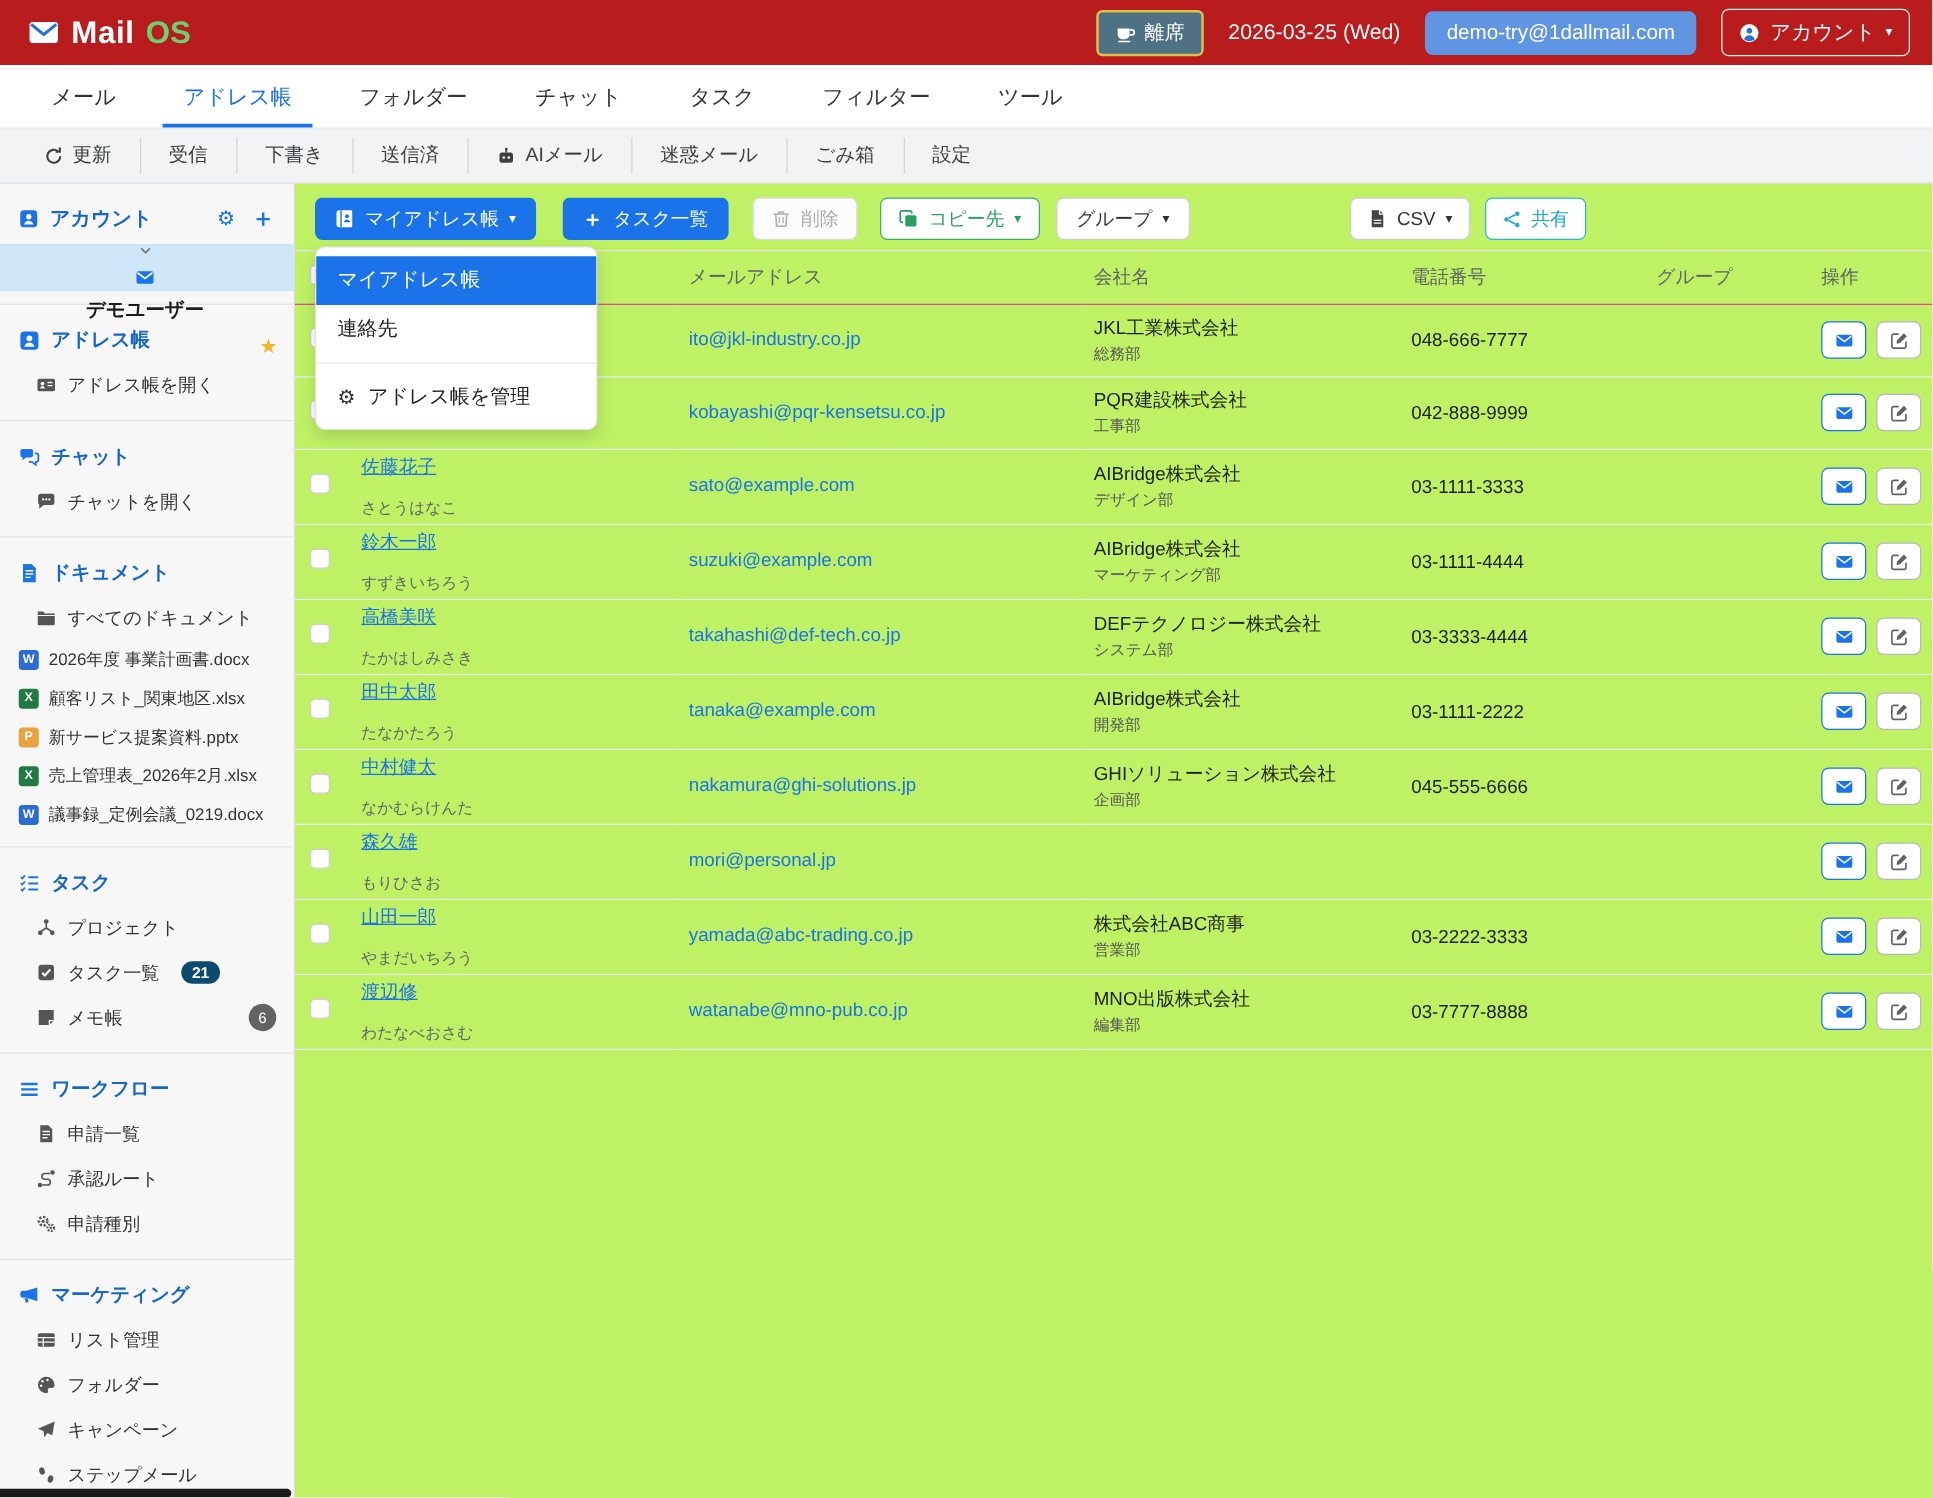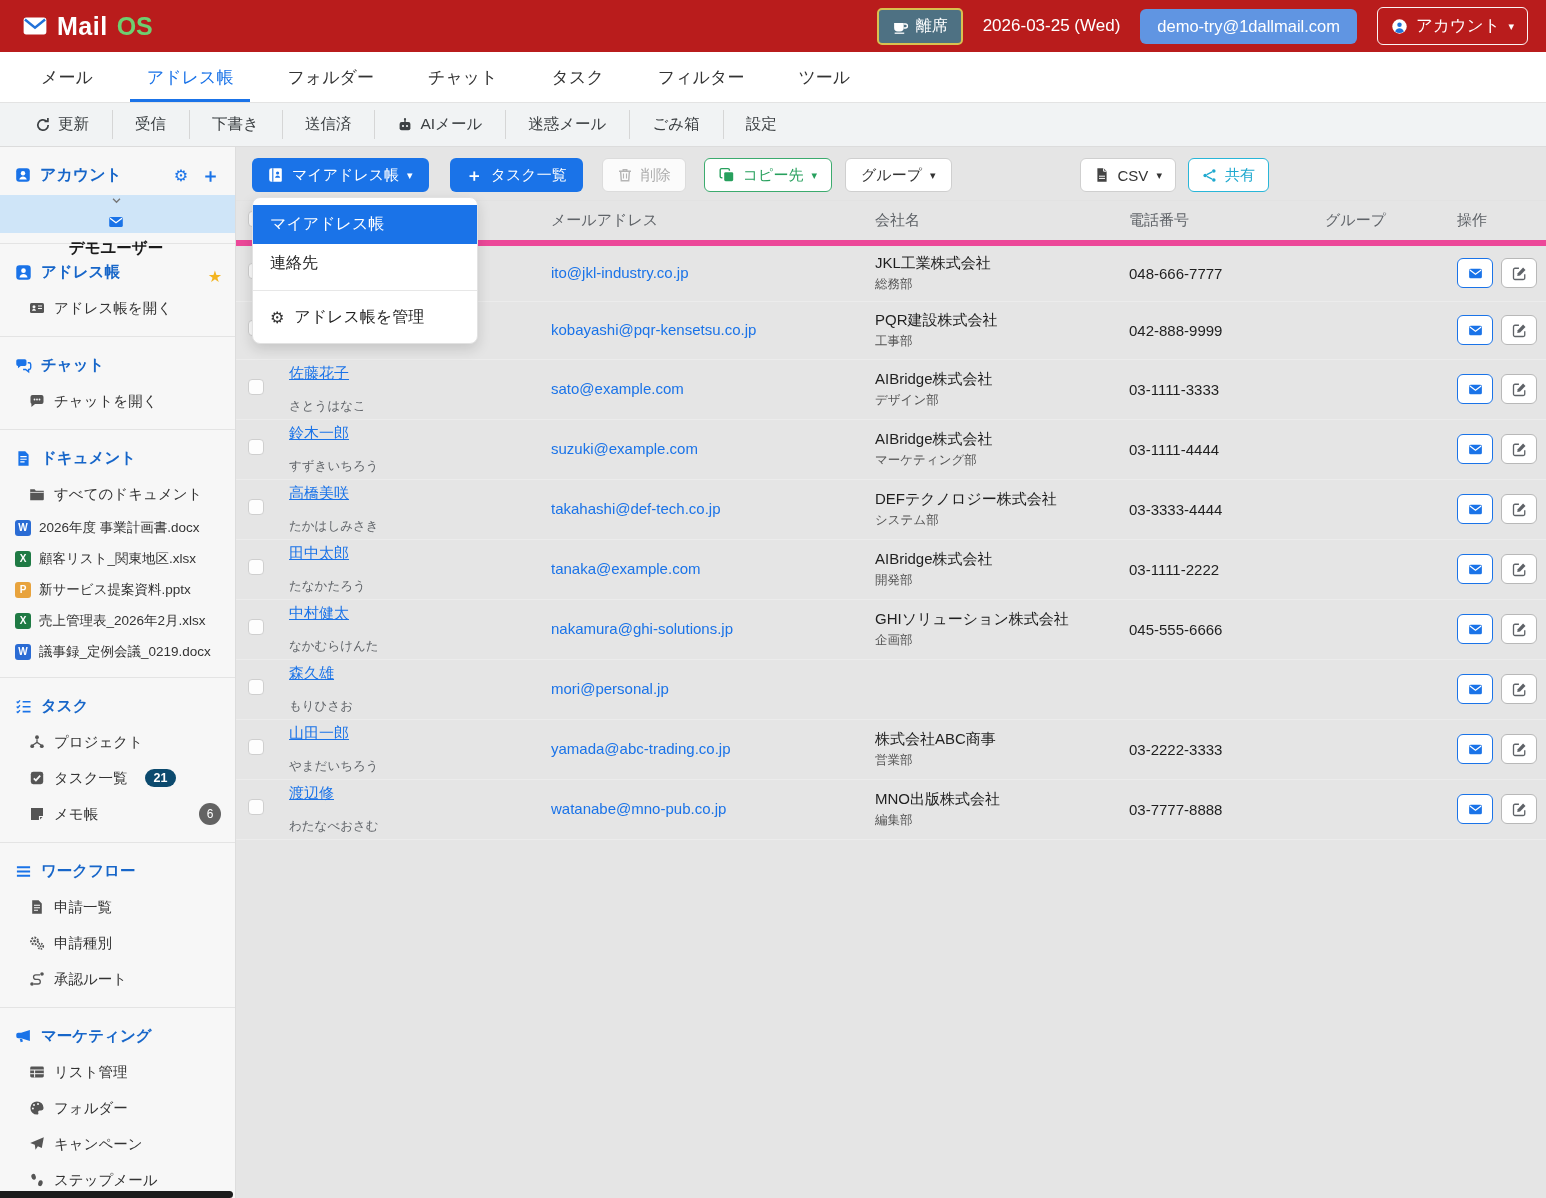--- a/index.html
+++ b/index.html
@@ -63,21 +63,21 @@
   .sb-file { height:31px; display:flex; align-items:center; gap:8px; padding:0 8px 0 15px; font-size:13.5px; color:#333; cursor:pointer; white-space:nowrap; }
   .file-badge { width:16px; height:16px; border-radius:3px; color:#fff; font-size:10px; font-weight:bold;
     display:flex; align-items:center; justify-content:center; flex:0 0 auto; }
   .fb-w { background:#2b6cd4; } .fb-x { background:#1f7a44; } .fb-p { background:#e8a33d; }
   .badge-blue { background:#0c4a6e; color:#fff; font-size:12.5px; font-weight:bold; border-radius:11px; padding:2px 9px; margin-left:8px; }
   .badge-gray { background:#636363; color:#fff; font-size:12px; border-radius:50%; width:22px; height:22px;
     display:flex; align-items:center; justify-content:center; margin-left:auto; }
   .sb-thumb { position:absolute; left:0; bottom:0; width:233px; height:7px; background:#1c1c1c; border-radius:0 4px 4px 0; cursor:grab; }
 
   
-  .main { flex:1; position:relative; background:#e5e5e5; }
+  .main { flex:1; position:relative; background:#bef264; }
   .actionbar { display:flex; align-items:center; padding:11px 14px 0 16px; }
   .btn { display:inline-flex; align-items:center; gap:8px; height:34px; border-radius:6px; font-size:15px; cursor:pointer; border:1px solid transparent; background:#fff; }
   .btn-primary { background:#1a73e8; color:#fff; padding:0 15px; }
   .btn-primary .ic { color:#fff; }
   .btn-disabled { border-color:#dcdcdc; color:#ababab; background:#fbfbfb; padding:0 14px; cursor:default; }
   .btn-disabled .ic { color:#b5b5b5; }
   .btn-copy { border-color:#3cab6e; color:#27a05d; padding:0 14px; }
   .btn-copy .ic { color:#27a05d; }
   .btn-plain { border-color:#cfcfcf; color:#333; padding:0 15px; }
   .btn-new { margin-left:21px; }
@@ -99,21 +99,21 @@
   .dropdown { position:absolute; left:16px; top:50px; width:226px; background:#fff; border:1px solid #e2e2e2;
     border-radius:8px; box-shadow:0 5px 14px rgba(0,0,0,.14); z-index:30; padding:7px 0 6px; }
   .dd-item { display:flex; align-items:center; gap:10px; font-size:16px; color:#222; padding:9px 17px; cursor:pointer; }
   .dd-item.selected { background:#1a73e8; color:#fff; }
   .dd-sep { height:1px; background:#e7e7e7; margin:7px 0; }
   .dd-item .gear { font-size:16px; color:#333; }
 
   
   .tablewrap { margin-top:8px; border-top:1px solid #e2e2e2; }
   table { width:100%; border-collapse:collapse; table-layout:fixed; }
-  thead th { height:42px; font-weight:normal; font-size:15px; color:#5f6368; text-align:left; padding:0 9px; border-bottom:6px solid #ec4899; }
+  thead th { height:42px; font-weight:normal; font-size:15px; color:#5f6368; text-align:left; padding:0 9px; border-bottom:1px solid #ec4899; }
   tbody td { height:58px; padding:4px 9px; border-bottom:1px solid #ececec; vertical-align:middle; }
   .cb { width:16px; height:16px; border:1px solid #cfcfcf; border-radius:4px; background:#fdfdfd; display:inline-block; cursor:pointer; }
   td.c-check, th.c-check { padding-left:12px; }
   .nm { color:#1a73e8; font-size:15px; text-decoration:underline; cursor:pointer; }
   .kana { font-size:12.5px; color:#5f6368; margin-top:15px; }
   .em { color:#1a73e8; font-size:15px; cursor:pointer; }
   .co { font-size:15px; color:#1f1f1f; }
   .dept { font-size:12.5px; color:#555; margin-top:3px; }
   .c-ph { font-size:15px; color:#1f1f1f; }
   .c-gr { font-size:15px; color:#1f1f1f; }
@@ -389,37 +389,37 @@
           <svg viewBox="0 0 16 16">
             <path d="M3.2 1.2h6.4l3.2 3.2v10.4H3.2z" fill="currentColor"></path>
             <path d="M5 6.2h6M5 8.7h6M5 11.2h4" stroke="#fff" stroke-width="1.1"></path>
           </svg>
         </span>
       <span>申請一覧</span>
     </div>
     <div class="sb-item">
       <span class="ic">
           <svg viewBox="0 0 16 16">
+            <circle cx="3" cy="13" r="1.8" fill="currentColor"></circle>
+            <circle cx="13" cy="3" r="1.8" fill="currentColor"></circle>
+            <path d="M4.8 13H9a2.3 2.3 0 0 0 0-4.6H6.8a2.3 2.3 0 0 1 0-4.6H11" fill="none" stroke="currentColor" stroke-width="1.3"></path>
+          </svg>
+        </span>
+      <span>承認ルート</span>
+    </div>
+    <div class="sb-item">
+      <span class="ic">
+          <svg viewBox="0 0 16 16">
             <circle cx="5.5" cy="6" r="3.4" fill="none" stroke="currentColor" stroke-width="2" stroke-dasharray="1.8 1.3"></circle>
             <circle cx="5.5" cy="6" r="1.3" fill="currentColor"></circle>
             <circle cx="11.6" cy="11.2" r="2.6" fill="none" stroke="currentColor" stroke-width="1.8" stroke-dasharray="1.4 1.1"></circle>
             <circle cx="11.6" cy="11.2" r="1" fill="currentColor"></circle>
           </svg>
         </span>
       <span>申請種別</span>
-    </div>
-    <div class="sb-item">
-      <span class="ic">
-          <svg viewBox="0 0 16 16">
-            <circle cx="3" cy="13" r="1.8" fill="currentColor"></circle>
-            <circle cx="13" cy="3" r="1.8" fill="currentColor"></circle>
-            <path d="M4.8 13H9a2.3 2.3 0 0 0 0-4.6H6.8a2.3 2.3 0 0 1 0-4.6H11" fill="none" stroke="currentColor" stroke-width="1.3"></path>
-          </svg>
-        </span>
-      <span>承認ルート</span>
     </div>
     <div class="sb-divider"></div>
 
     <div class="sb-sec-head">
       <span class="ic">
           <svg viewBox="0 0 16 16">
             <path d="M14 1.8v10.4L5.8 9.6H3A1.8 1.8 0 0 1 1.2 7.8V6.2A1.8 1.8 0 0 1 3 4.4h2.8z" fill="currentColor"></path>
             <path d="M4.4 10l.9 3.4 2.2-.6-.8-2.8z" fill="currentColor"></path>
           </svg>
         </span>

